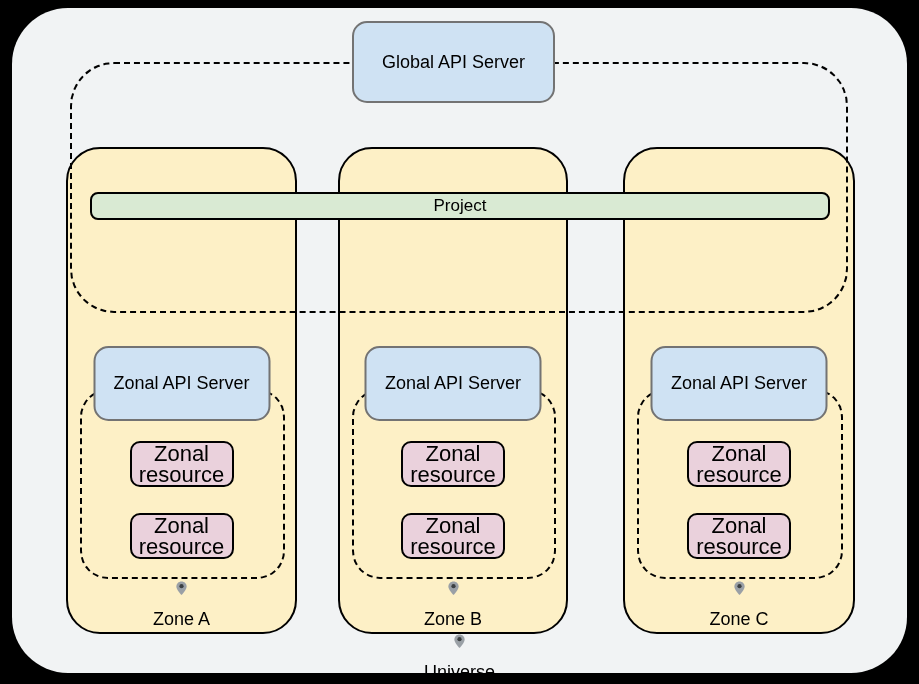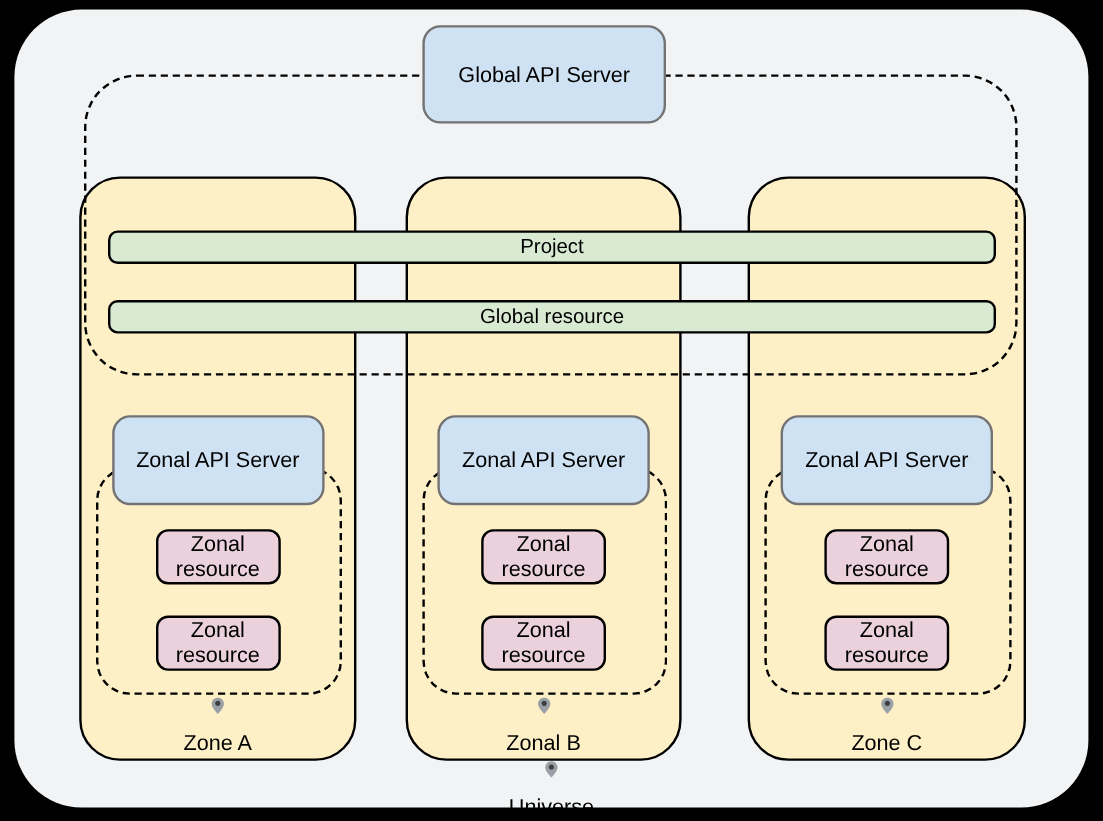--- a/index.html
+++ b/index.html
@@ -97,21 +97,21 @@
     left: 50%; transform: translateX(-50%);
     width: 104px; height: 46px;
     background: #ead1dc;
     border: 2px solid #000;
     border-radius: 10px;
     box-sizing: border-box;
     display: flex;
     align-items: flex-end;
     justify-content: center;
     text-align: center;
-    font-size: 18px;
+    font-size: 22px;
     line-height: 21px;
     z-index: 2;
   }
   .resource-1 { top: 292px; }
   .resource-2 { top: 364px; }
 
   .pin-label {
     position: absolute;
     left: 0; width: 100%;
     display: flex;
@@ -167,21 +167,21 @@
       <div class="resource-box resource-1">
         <span>Zonal resource</span>
       </div>
       <div class="resource-box resource-2">
         <span>Zonal resource</span>
       </div>
       <div class="pin-label zone-name-row">
         <svg class="pin-icon" viewBox="0 0 24 24">
             <use href="#pin-shape"></use>
           </svg>
-        <span>Zonal B</span>
+        <span>Zone B</span>
       </div>
     </div>
 
     <div class="zone zone-c">
       <div class="api-box zonal-api">
         <span>Zonal API Server</span>
       </div>
       <div class="zone-dashed"></div>
       <div class="resource-box resource-1">
         <span>Zonal resource</span>
@@ -195,23 +195,20 @@
           </svg>
         <span>Zone C</span>
       </div>
     </div>
 
     <div class="global-dashed"></div>
 
     <div class="span-bar bar-project">
       <span>Project</span>
     </div>
-    <div class="span-bar bar-global-resource">
-      <span>Global resource</span>
-    </div>
 
     <div class="api-box global-api">
       <span>Global API Server</span>
     </div>
 
     <div class="pin-label universe-row">
       <svg class="pin-icon" viewBox="0 0 24 24">
           <use href="#pin-shape"></use>
         </svg>
       <span>Universe</span>

